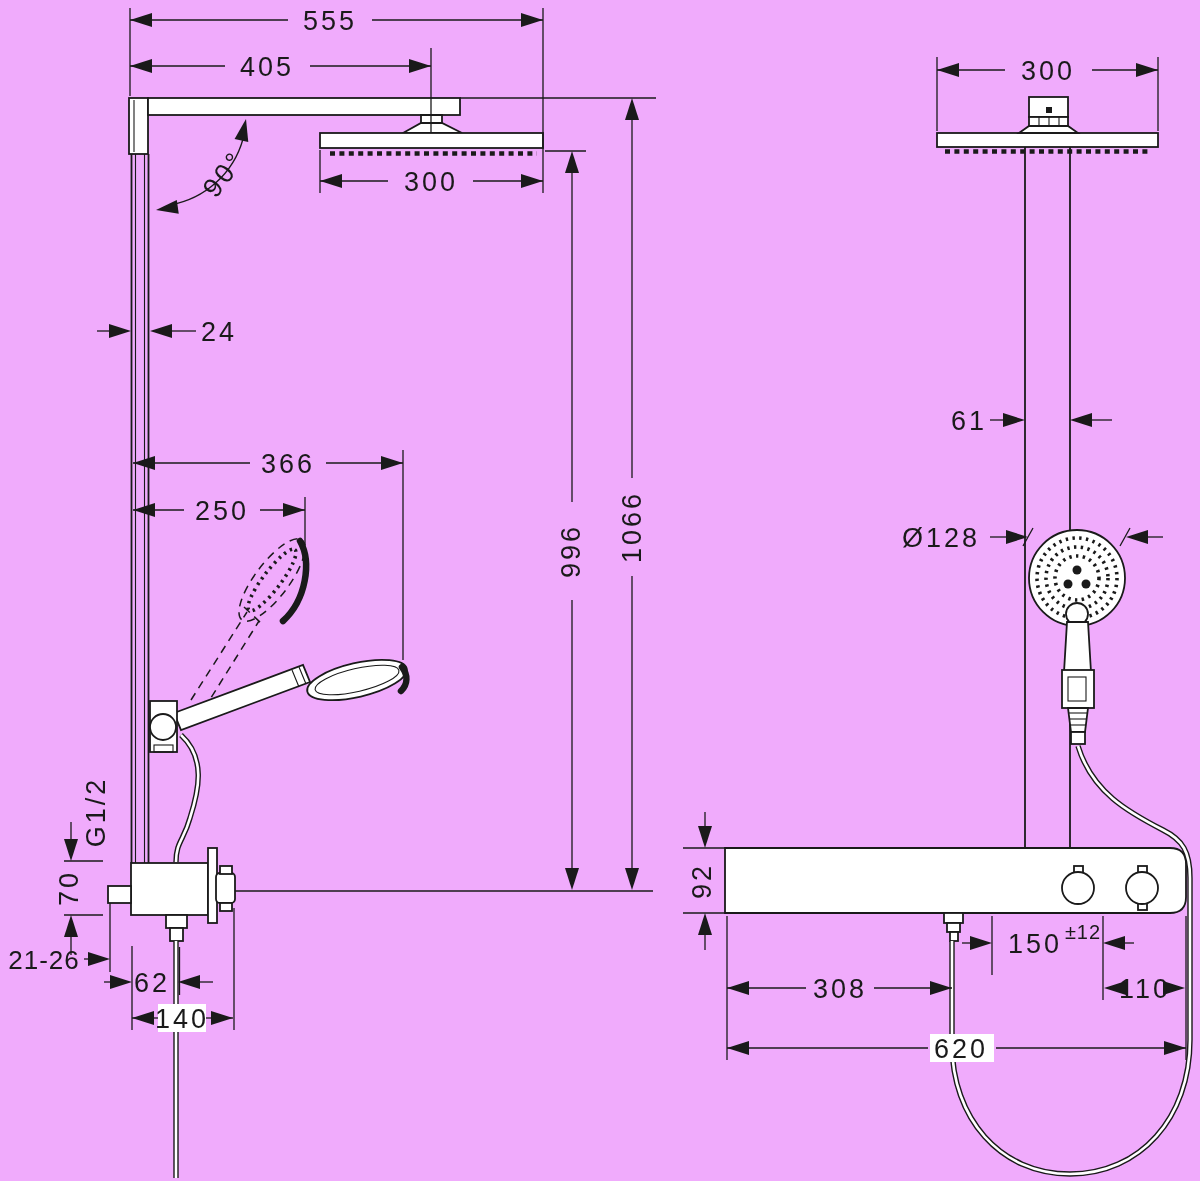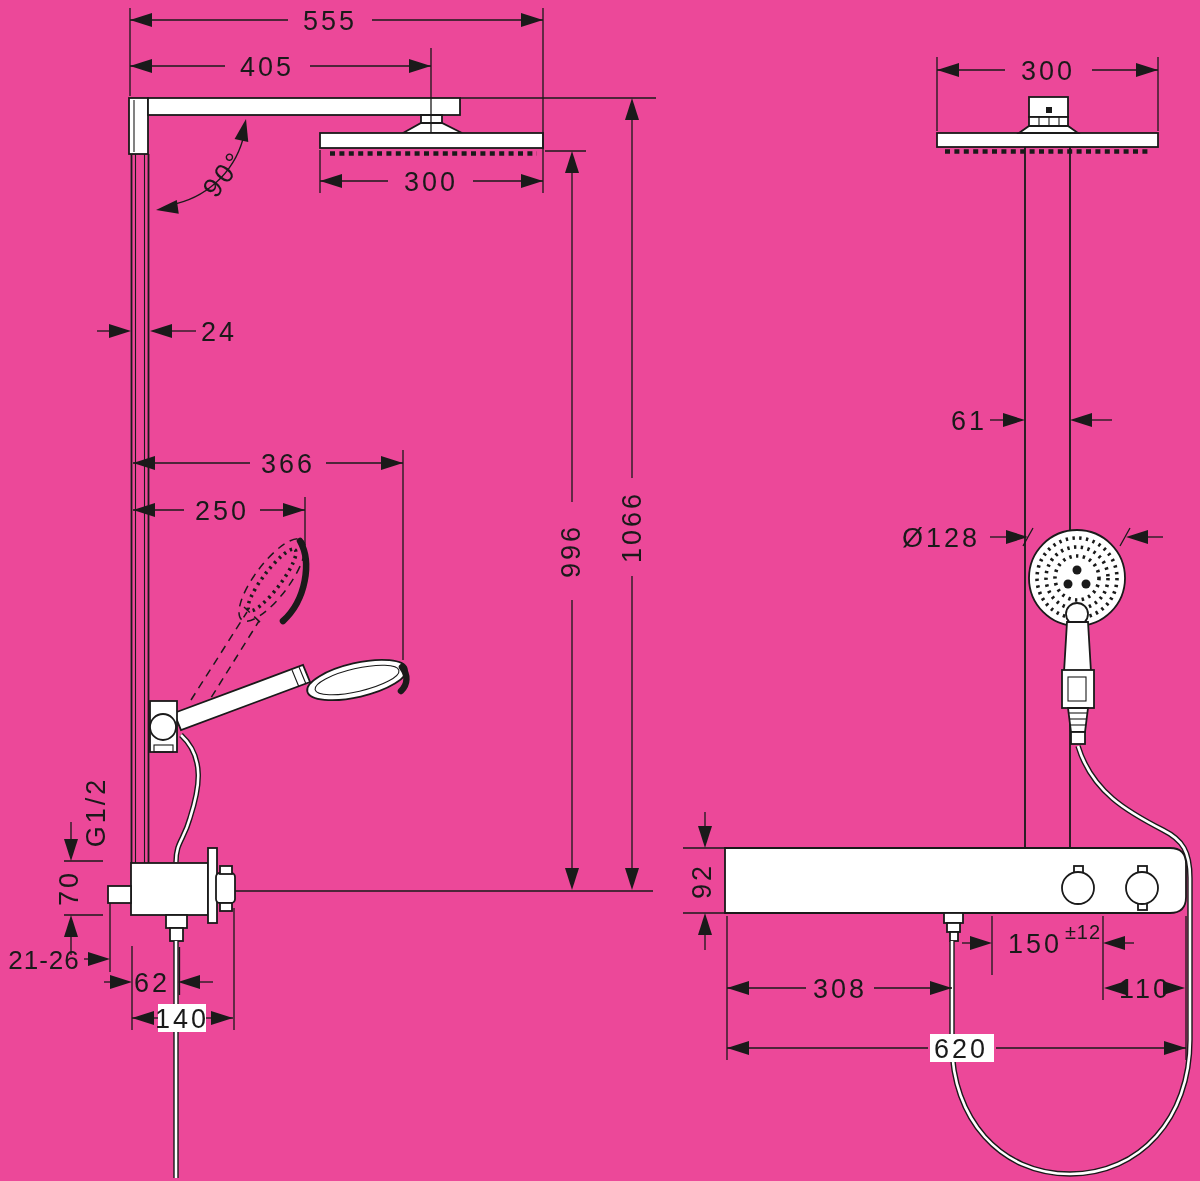--- a/index.html
+++ b/index.html
@@ -1,16 +1,16 @@
 <!DOCTYPE html>
 <html><head>
 <meta charset="utf-8">
 <style>
   html,body{margin:0;padding:0;background:#ffffff;}
-  .page{width:1200px;height:1181px;background:#ec4899;position:relative;font-family:"Liberation Sans",sans-serif;}
+  .page{width:1200px;height:1181px;background:#f0abfc;position:relative;font-family:"Liberation Sans",sans-serif;}
   svg{display:block;}
   .s  {stroke:#1a1a1a;stroke-width:1.8;fill:none;stroke-linecap:butt;}
   .sf {stroke:#1a1a1a;stroke-width:1.8;fill:#ffffff;}
   .s1 {stroke:#1a1a1a;stroke-width:1.1;fill:none;}
   .d  {stroke:#1a1a1a;stroke-width:1.3;fill:none;}
   .a  {fill:#1a1a1a;stroke:none;}
   .dash {stroke:#1a1a1a;stroke-width:1.5;fill:none;stroke-dasharray:8 6;}
   .face {stroke:#1a1a1a;stroke-width:6.5;fill:none;stroke-linecap:round;}
   .hoseB{stroke:#1a1a1a;stroke-width:5.4;fill:none;}
   .hoseW{stroke:#ffffff;stroke-width:2.6;fill:none;}

